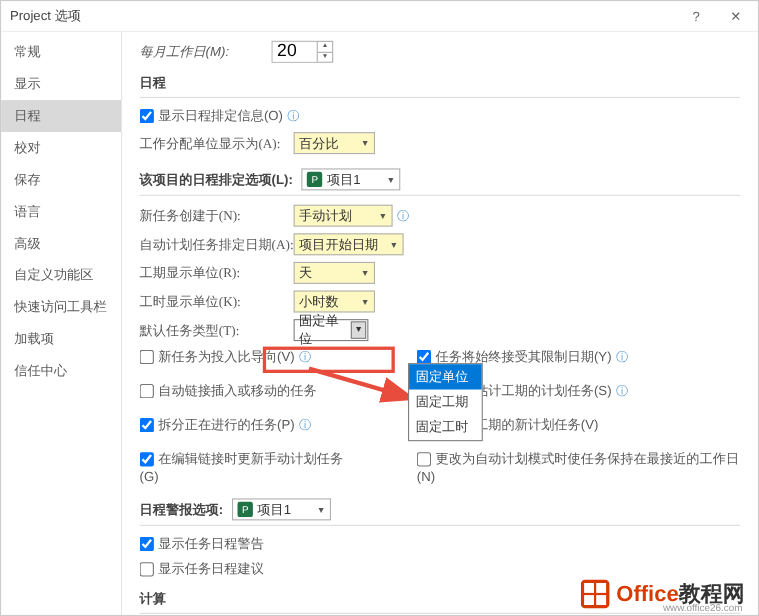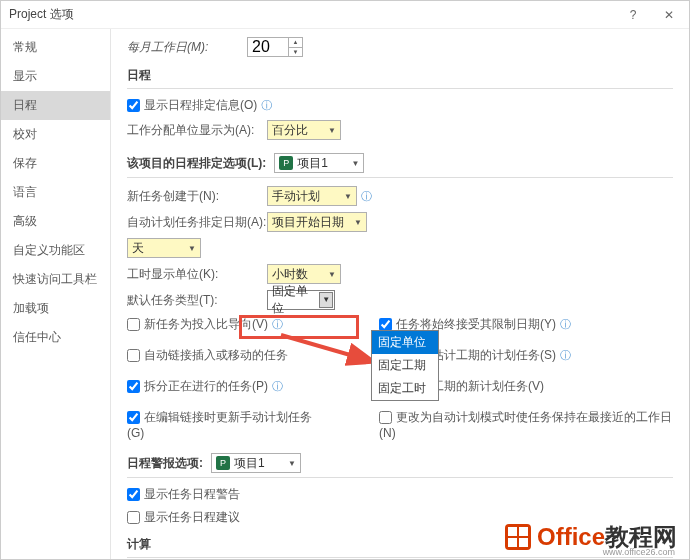--- a/index.html
+++ b/index.html
@@ -9,21 +9,21 @@
     .titlebar .title { color: #444; }
     .titlebar .controls { display: flex; gap: 12px; align-items: center; }
     .titlebar .controls span { width: 24px; text-align: center; color: #666; }
     .body { display: flex; height: calc(100% - 28px); }
     .sidebar { width: 110px; border-right: 1px solid #e5e5e5; padding-top: 4px; }
     .sidebar-item { padding: 6px 12px; color: #595959; cursor: pointer; }
     .sidebar-item.active { background: #d9d9d9; }
     .content { flex: 1; padding: 8px 16px; overflow-y: auto; position: relative; }
     .row { display: flex; align-items: center; margin-bottom: 6px; }
     .label { width: 120px; color: #595959; font-style: italic; }
-    .label-long { width: 140px; color: #595959; }
+    .label-long { width: 140px; color: #595959; font-family: Liberation Serif, serif; }
     .spinner { width: 56px; height: 20px; border: 1px solid #b0b0b0; display: flex; }
     .spinner input { border: none; width: 40px; padding: 0 4px; font-size: 16px; }
     .spinner .arrows { width: 16px; border-left: 1px solid #b0b0b0; display: flex; flex-direction: column; }
     .spinner .arrows span { flex: 1; font-size: 6px; text-align: center; line-height: 8px; color: #555; border-bottom: 1px solid #b0b0b0; }
     .spinner .arrows span:last-child { border-bottom: none; }
     .section-header { font-weight: bold; color: #444; margin: 10px 0 8px 0; border-bottom: 1px solid #ddd; padding-bottom: 4px; }
     .section-header-row { display: flex; align-items: center; gap: 8px; border-bottom: 1px solid #ddd; margin: 13px 0 8px 0; padding-bottom: 4px; }
     .section-header-row .hlabel { font-weight: bold; color: #444; }
     input[type=checkbox], input[type=radio] { margin-right: 4px; vertical-align: middle; }
     .cblabel { color: #595959; }
@@ -40,21 +40,21 @@
     .combo-open { display: inline-flex; align-items: center; justify-content: space-between; border: 1px solid #7f7f7f; height: 20px; width: 68px; padding: 0 4px; background: #fff; }
     .combo-open .arrbtn { width: 14px; height: 16px; background: #dcdcdc; border: 1px solid #7f7f7f; text-align: center; font-size: 8px; line-height: 14px; margin-right: -3px; }
     .highlight-box { position: absolute; border: 3px solid #e74c3c; pointer-events: none; }
     .hb1 { left: 128px; top: 286px; width: 120px; height: 24px; }
     .arrow-annot { position: absolute; left: 160px; top: 300px; width: 110px; height: 40px; pointer-events: none; }
     .cols { display: flex; gap: 60px; }
     .col { display: flex; flex-direction: column; gap: 14px; }
     .watermark { position: absolute; right: 12px; bottom: 6px; display: flex; align-items: center; gap: 6px; }
     .watermark .logo { width: 26px; height: 26px; background: #d83b01; border-radius: 4px; display: grid; grid-template-columns: 1fr 1fr; grid-template-rows: 1fr 1fr; gap: 2px; padding: 3px; }
     .watermark .logo span { background: #fff; }
-    .watermark .text { font-size: 24px; font-weight: bold; color: #333; }
+    .watermark .text { font-size: 20px; font-weight: bold; color: #333; }
     .watermark .text .orange { color: #d83b01; }
     .watermark .url { font-size: 9px; color: #999; position: absolute; right: 2px; bottom: -4px; }
   </style>
 </head>
 <body>
 
 <div class="window">
   <div class="titlebar">
     <span class="title">Project 选项</span>
     <div class="controls">
@@ -122,20 +122,21 @@
           <span class="info-icon">ⓘ</span>
         </div>
       <div class="row">
           <span class="label-long">自动计划任务排定日期(A):</span>
           <div class="combo" style="min-width:100px">
             <span>项目开始日期</span>
             <span class="arrow">▼</span>
           </div>
         </div>
       <div class="row">
+          <span class="label-long">工期显示单位(R):</span>
           <div class="combo">
             <span>天</span>
             <span class="arrow">▼</span>
           </div>
         </div>
       <div class="row">
           <span class="label-long">工时显示单位(K):</span>
           <div class="combo">
             <span>小时数</span>
             <span class="arrow">▼</span>

